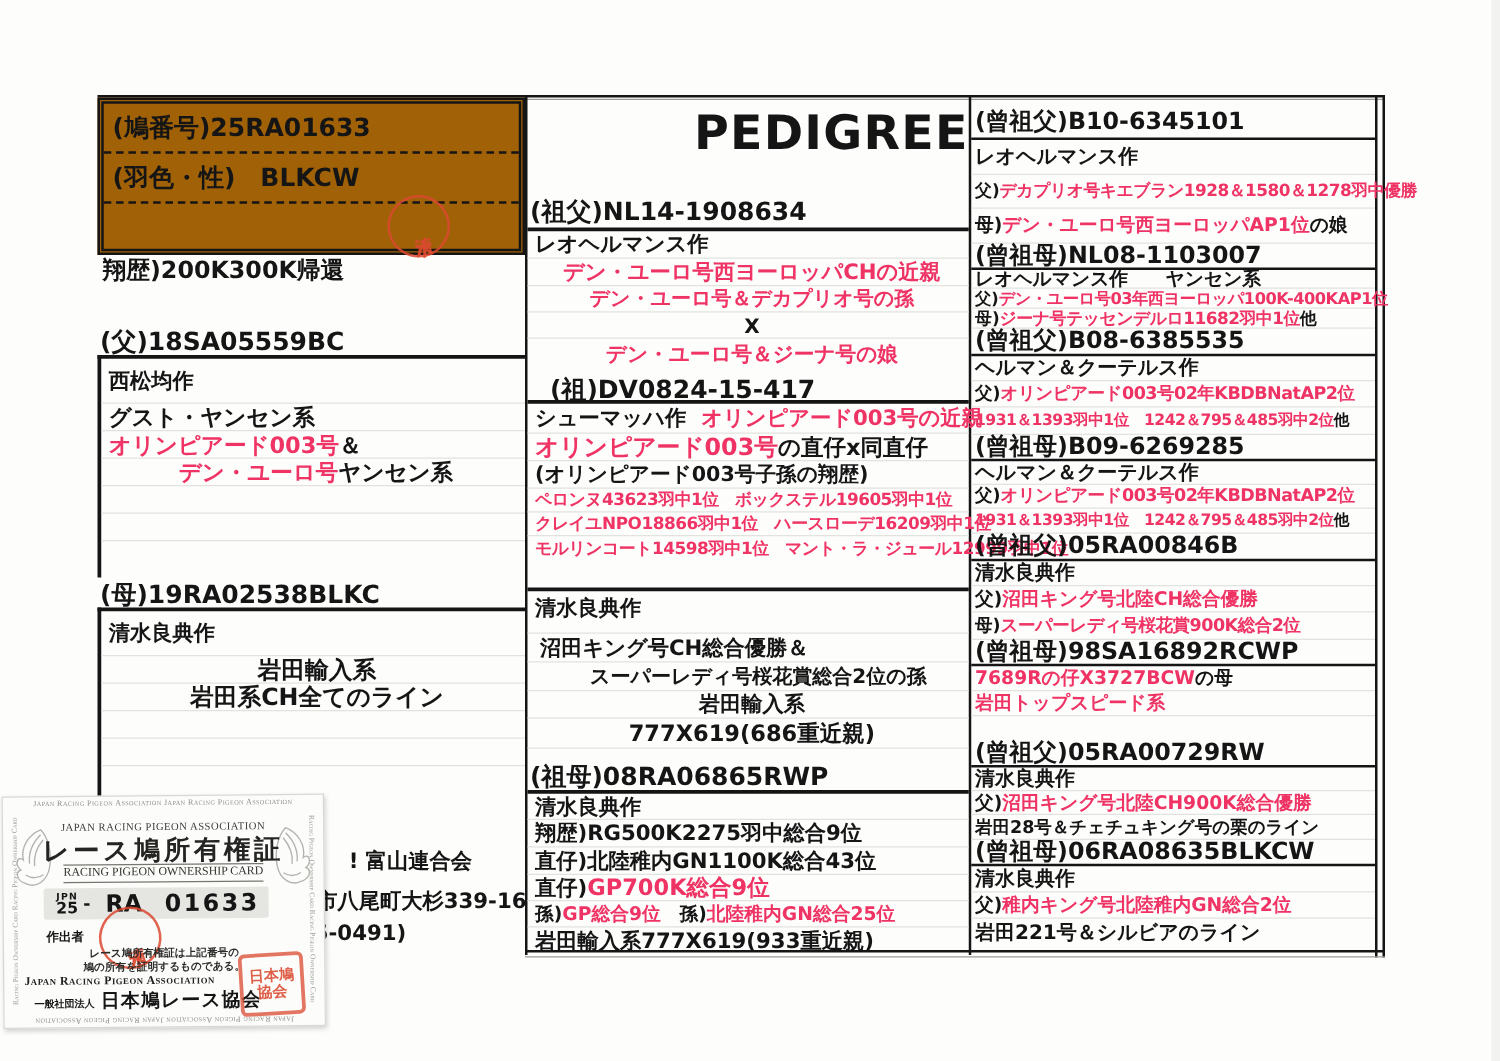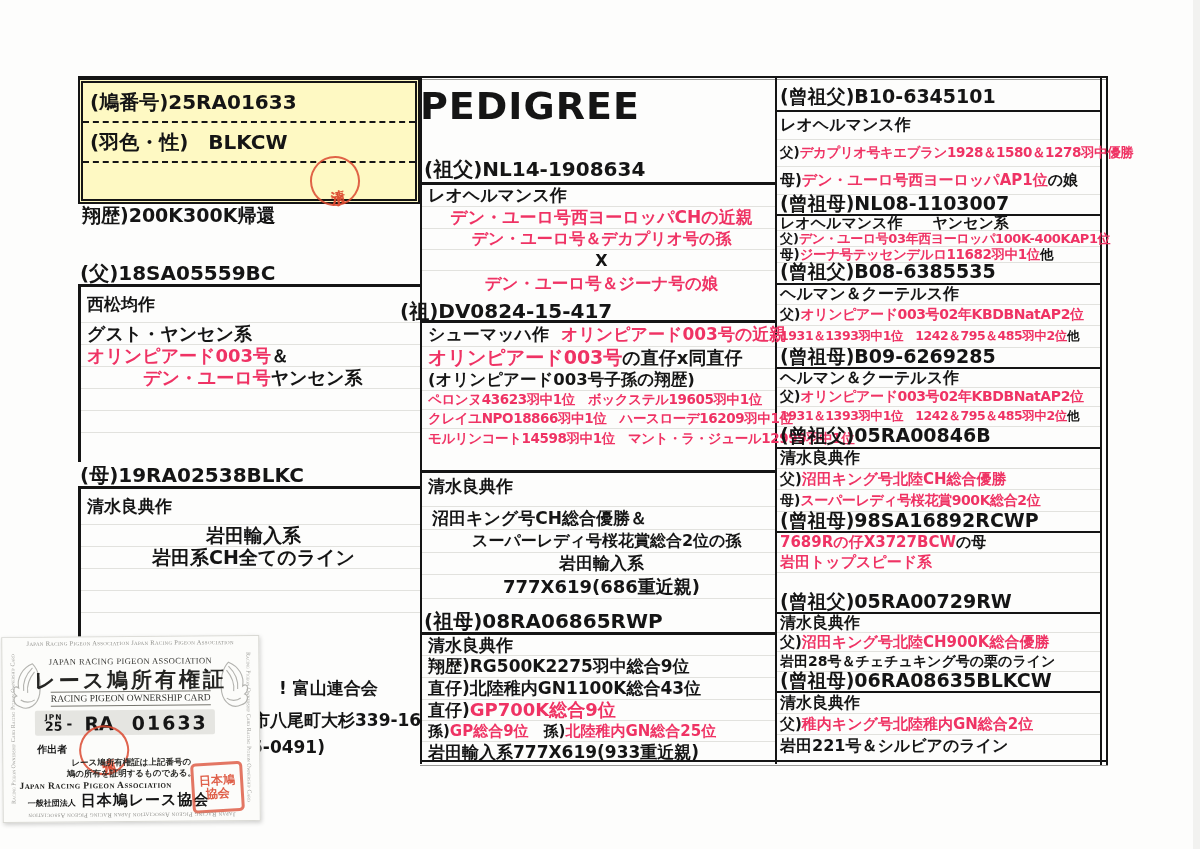--- a/index.html
+++ b/index.html
@@ -10,21 +10,21 @@
   .red{color:#ef3364;font-weight:700;}
   .b{font-weight:700;}
   .sb{font-weight:600;}
   .tight{letter-spacing:-0.4px;}
   .ctr{text-align:center;}
   
   .hline{position:absolute;background:#151515;height:2px;}
   .vline{position:absolute;background:#151515;width:2px;}
   .hthin{position:absolute;background:#9a9a97;height:1px;}
   
-  .subject-box{position:absolute;left:78px;top:78px;width:342px;height:126px;border:5px double #151515;background:#fef9c3;box-sizing:border-box;}
+  .subject-box{position:absolute;left:78px;top:78px;width:342px;height:126px;border:5px double #151515;background:#a16207;box-sizing:border-box;}
   .subj-row{height:38px;display:flex;align-items:center;padding-left:7px;font-size:20px;font-weight:600;white-space:nowrap;}
   .subj-row.dash{border-bottom:2px dashed #151515;}
   
   .pbox{position:absolute;box-sizing:border-box;border-top:3px solid #151515;border-left:3px solid #151515;}
   .pbox.noleft{border-left:none;}
   .prow{box-sizing:border-box;border-bottom:1px solid #e2e2de;display:flex;align-items:center;padding-left:6px;white-space:nowrap;}
   .hdr{position:absolute;font-size:20px;font-weight:700;white-space:nowrap;}
   
   .rsec{position:absolute;left:777px;width:323px;}
   .rhdr{font-size:19px;font-weight:700;padding-left:3px;white-space:nowrap;display:flex;align-items:center;}
@@ -90,38 +90,38 @@
   <div class="hdr" style="left:80px;top:462px;">(母)19RA02538BLKC</div>
   <div class="pbox" style="left:78px;top:486px;width:342px;height:152px;">
     <div class="prow" style="height:36px;font-size:17px;font-weight:600;">清水良典作</div>
     <div class="prow ctr" style="height:22px;font-size:19px;font-weight:600;justify-content:center;">岩田輸入系</div>
     <div class="prow ctr" style="height:22px;font-size:19px;font-weight:600;justify-content:center;">岩田系CH全てのライン</div>
     <div class="prow" style="height:22px;"></div>
     <div class="prow" style="height:22px;"></div>
     <div class="prow" style="height:26px;border-bottom:none;"></div>
   </div>
 
-  <div class="abs nw b" style="left:420px;top:84px;width:355px;font-size:38px;letter-spacing:1px;text-align:left;">PEDIGREE</div>
+  <div class="abs nw b" style="left:420px;top:84px;width:355px;font-size:38px;letter-spacing:1px;text-align:right;">PEDIGREE</div>
 
   <div class="hdr" style="left:424px;top:156px;">(祖父)NL14-1908634</div>
   <div class="pbox noleft" style="left:422px;top:182px;width:353px;height:114px;">
     <div class="prow" style="height:22px;font-size:17px;font-weight:600;">レオヘルマンス作</div>
     <div class="prow" style="height:22px;font-size:17px;justify-content:center;">
         <span class="red">デン・ユーロ号西ヨーロッパCHの近親</span>
       </div>
     <div class="prow" style="height:21px;font-size:16px;justify-content:center;">
         <span class="red">デン・ユーロ号＆デカプリオ号の孫</span>
       </div>
     <div class="prow sb" style="height:21px;font-size:16px;justify-content:center;">X</div>
     <div class="prow" style="height:26px;font-size:16.5px;justify-content:center;border-bottom:none;">
         <span class="red">デン・ユーロ号＆ジーナ号の娘</span>
       </div>
   </div>
 
-  <div class="hdr" style="left:400px;top:298px;">(祖)DV0824-15-417</div>
+  <div class="hdr" style="left:440px;top:298px;">(祖)DV0824-15-417</div>
   <div class="pbox noleft" style="left:422px;top:320px;width:353px;height:126px;">
     <div class="prow" style="height:24px;font-size:17px;">
       <span class="sb">シューマッハ作</span>
       <span class="red" style="margin-left:12px;">オリンピアード003号の近親</span>
     </div>
     <div class="prow" style="height:22px;font-size:18px;">
       <span class="red" style="font-size:19px;">オリンピアード003号</span>
         <span class="sb">の直仔x同直仔</span>
     </div>
     <div class="prow sb" style="height:22px;font-size:16.5px;">(オリンピアード003号子孫の翔歴)</div>

